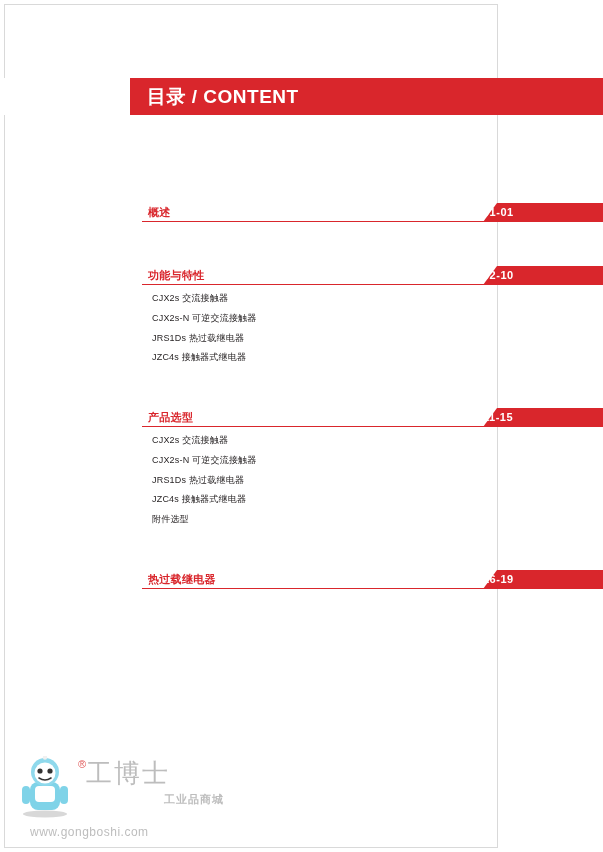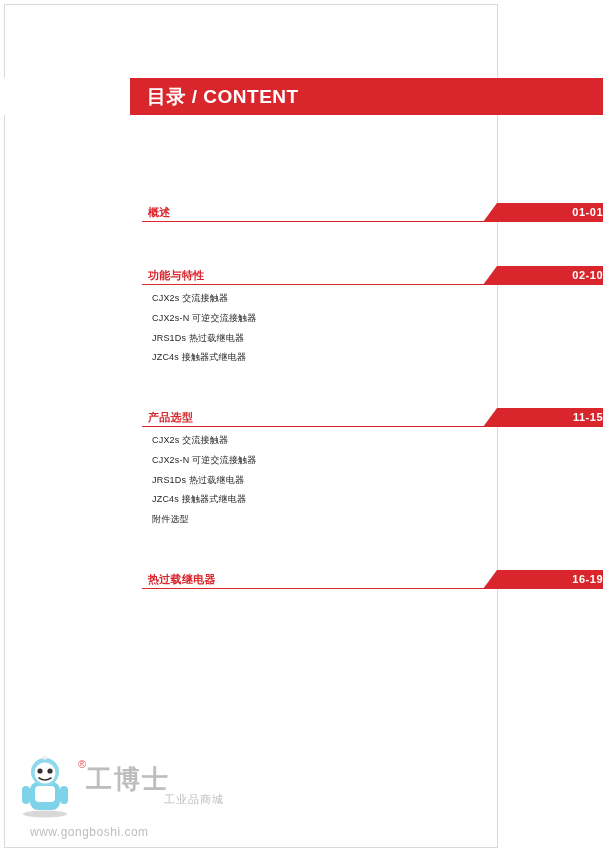--- a/index.html
+++ b/index.html
@@ -95,21 +95,21 @@
     background: #d9262c;
     clip-path: polygon(14px 0, 120px 0, 120px 19px, 0 19px);
   }
   .page-tag-text {
     position: absolute;
     right: 0;
     top: 0;
     width: 120px;
     height: 19px;
     line-height: 19px;
-    text-align: right;
+    text-align: left;
     color: #ffffff;
     font-size: 11px;
     font-weight: bold;
     letter-spacing: 0.5px;
   }
 
   
   .subitem {
     position: absolute;
     left: 152px;
@@ -131,42 +131,43 @@
   .wm-mascot {
     position: absolute;
     left: 0;
     top: 0;
     width: 62px;
     height: 62px;
   }
   .wm-brand {
     position: absolute;
     left: 72px;
-    top: 6px;
+    top: 0;
     font-size: 26px;
-    font-weight: bold;
+    font-weight: normal;
     color: #bdbdbd;
     letter-spacing: 2px;
     white-space: nowrap;
   }
   .wm-reg {
     position: absolute;
     left: 64px;
     top: 2px;
     font-size: 11px;
     color: #e05a5a;
   }
   .wm-sub {
     position: absolute;
     left: 150px;
     top: 36px;
     font-size: 11px;
     color: #bdbdbd;
     letter-spacing: 1px;
     white-space: nowrap;
+    font-weight: bold;
   }
   .wm-url {
     position: absolute;
     left: 16px;
     top: 62px;
     font-size: 12px;
     color: #bdbdbd;
     letter-spacing: 0.5px;
     white-space: nowrap;
     margin-top: 7px;

